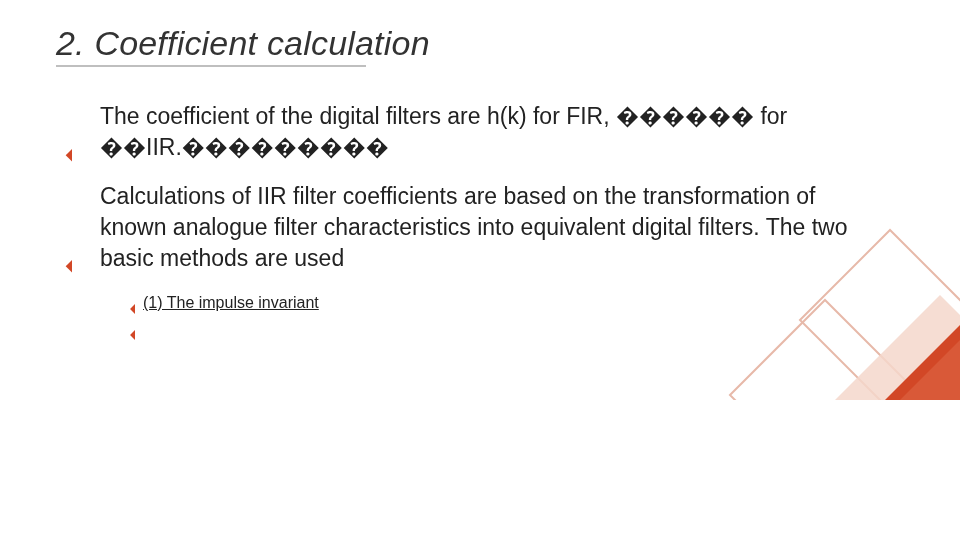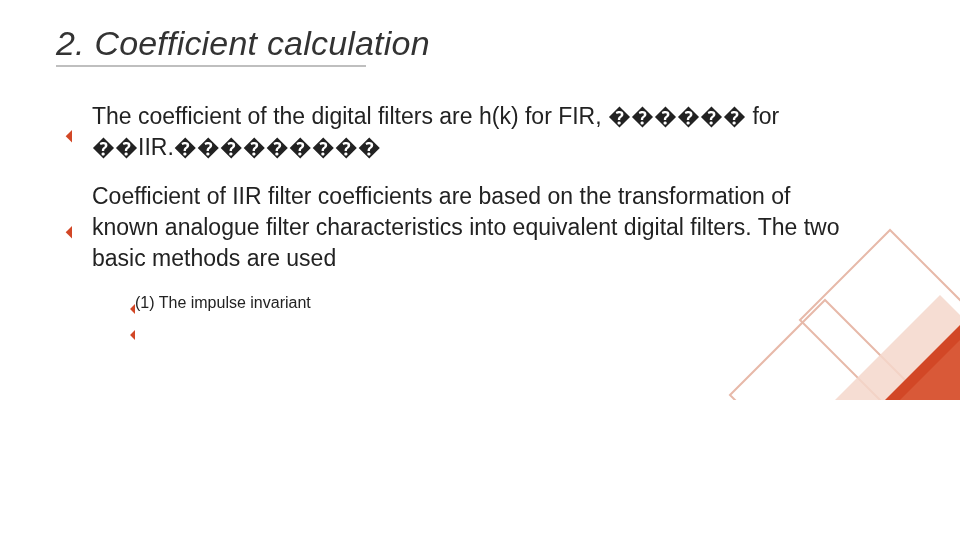--- a/index.html
+++ b/index.html
@@ -32,43 +32,45 @@
     width: 310px;
     height: 2px;
     background: #bfbfbf;
     margin-bottom: 34px;
   }
   .content {
     padding-left: 2px;
   }
   .bullet {
     display: flex;
-    align-items: center;
-    gap: 20px;
+    align-items: flex-end;
+    gap: 28px;
     margin-bottom: 18px;
   }
   .bullet .text {
     font-size: 23px;
     line-height: 1.35;
     color: #222;
     max-width: 760px;
   }
   .diamond {
     flex: 0 0 auto;
     margin-top: 10px;
   }
   .diamond svg { display: block; }
   .subgroup {
     margin-left: 66px;
     margin-top: 4px;
   }
   .sub {
     display: flex;
     align-items: flex-end;
+    gap: 8px;
     margin-bottom: 10px;
+    text-decoration: underline;
   }
   .sub .text {
     font-size: 16px;
     line-height: 1.4;
     color: #222;
   }
   .sub .diamond { margin-top: 5px; }
 
   
   .decor {
@@ -98,21 +100,21 @@
       </span>
       <span class="text">The coefficient of the digital filters are h(k) for FIR, ������ for ��IIR.���������</span>
     </div>
 
     <div class="bullet">
       <span class="diamond">
         <svg width="14" height="14" viewBox="0 0 14 14">
             <rect x="7" y="-3" width="9" height="9" transform="rotate(45 7 7)" fill="#d24726"></rect>
           </svg>
       </span>
-      <span class="text">Coefficient of IIR filter coefficients are based on the transformation of known analogue filter characteristics into equivalent digital filters. The two basic methods are used</span>
+      <span class="text">Calculations of IIR filter coefficients are based on the transformation of known analogue filter characteristics into equivalent digital filters. The two basic methods are used</span>
     </div>
 
     <div class="subgroup">
       <div class="sub">
         <span class="diamond">
           <svg width="11" height="11" viewBox="0 0 14 14">
               <rect x="7" y="-3" width="9" height="9" transform="rotate(45 7 7)" fill="#d24726"></rect>
             </svg>
         </span>
         <span class="text">(1) The impulse invariant</span>

